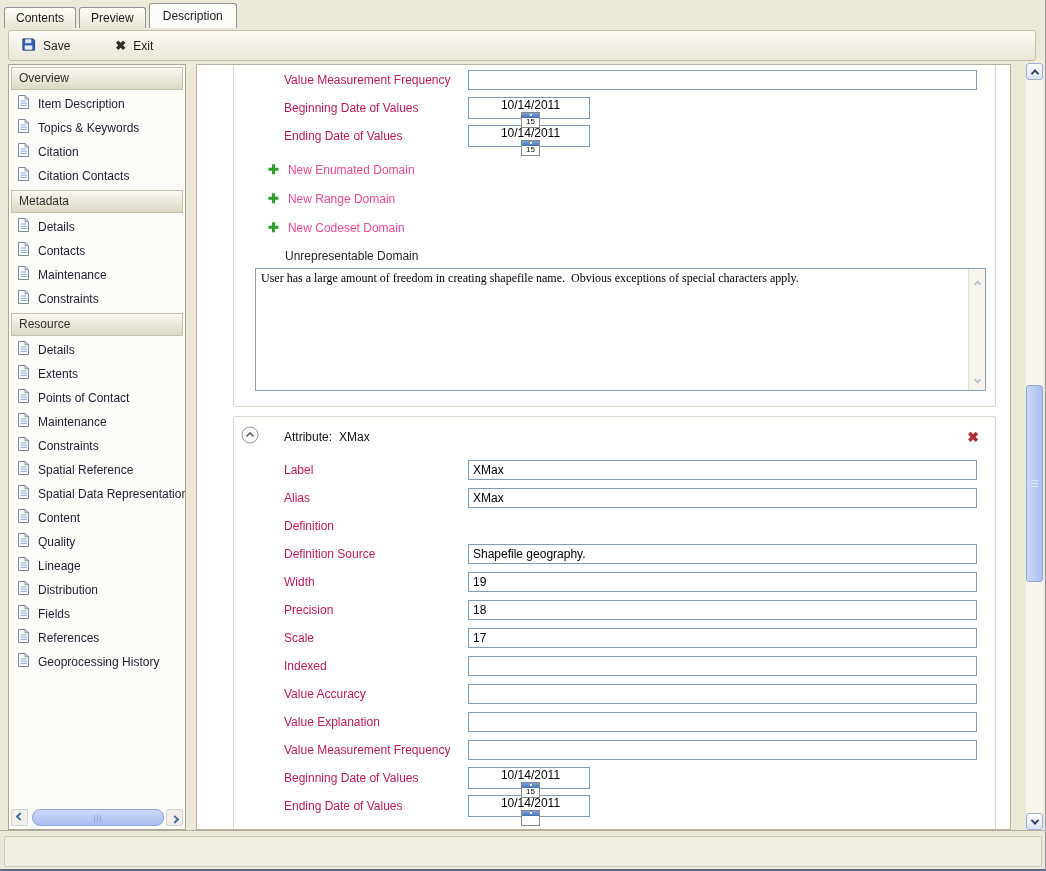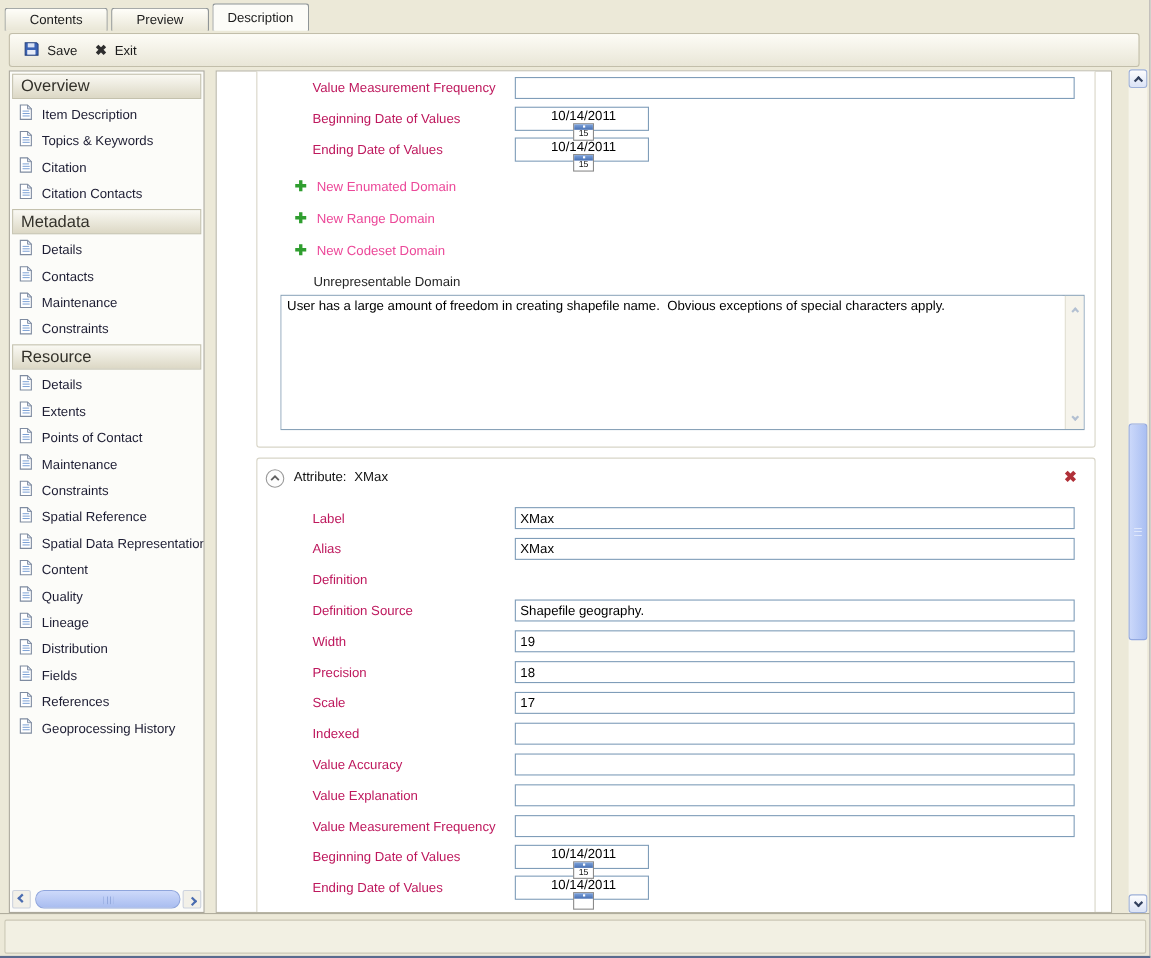--- a/index.html
+++ b/index.html
@@ -3,39 +3,39 @@
 <meta charset="utf-8">
 <style>
   * { margin:0; padding:0; box-sizing:border-box; }
   html,body { width:1046px; height:871px; }
   body { font-family:"Liberation Sans", sans-serif; background:#ece9d8; }
   #app { position:relative; width:1046px; height:871px; background:#ece9d8; overflow:hidden;
          border-right:1px solid #9a97a0; border-bottom:2px solid #5a6a8e; }
 
   
   .tabbar { position:absolute; left:4px; top:2px; height:26px; display:flex; align-items:flex-end; }
-  .tab { height:21px; line-height:20px; padding:0 22px; font-size:12px; color:#1c1c1c;
+  .tab { height:21px; line-height:20px; padding:0 11px; font-size:12px; color:#1c1c1c;
          background:linear-gradient(#fffef9,#e9e6d6); border:1px solid #8f9597; border-bottom:none;
          border-radius:3px 3px 0 0; margin-right:3px; cursor:default; }
   .tab.active { height:25px; line-height:24px; padding:0 13px; background:#fcfcf8; }
 
   
   .toolbar { position:absolute; left:8px; top:30px; width:1028px; height:31px;
              border:1px solid #c2beaa; border-radius:3px;
              background:linear-gradient(#fdfcf6,#e9e6d7);
-             display:flex; align-items:center; padding-left:12px; gap:16px; }
+             display:flex; align-items:center; padding-left:12px; gap:45px; }
   .tbtn { display:flex; align-items:center; gap:7px; font-size:12px; color:#1c1c1c; cursor:default; }
   .x-glyph { font-size:13px; font-weight:bold; color:#2e2e2e; line-height:14px; }
 
   
   .sidebar { position:absolute; left:8px; top:64px; width:178px; height:766px;
              background:#fcfcf9; border:1px solid #aaa79a; overflow:hidden; }
   .sb-header { margin:2px 2px 0 2px; height:23px; line-height:21px; padding-left:7px;
                background:linear-gradient(#faf9f3,#dcd8c5); border:1px solid #c4c1ad;
-               font-size:15px; color:#33312a; }
+               font-size:12px; color:#33312a; }
   .sb-header + .sb-item { margin-top:2px; }
   .sb-item { display:flex; align-items:center; gap:8px; height:24px; padding-left:8px;
              white-space:nowrap; cursor:default; }
   .sb-label { font-size:12px; color:#1d1d33; }
   .hscroll { position:absolute; left:2px; right:2px; bottom:3px; height:17px; }
   .hs-btn { position:absolute; top:0; width:17px; height:17px; background:#f2f0e8;
             border:1px solid #ccd2de; border-radius:2px; display:flex; align-items:center; justify-content:center; }
   .hs-left { left:0; } .hs-right { right:0; }
   .hs-thumb { position:absolute; left:21px; top:0; width:132px; height:17px;
               background:linear-gradient(#cdd9fa,#a9bdf0); border:1px solid #8fa5dc; border-radius:8px; }
@@ -67,26 +67,26 @@
 
   .addlink { display:flex; align-items:center; gap:9px; height:16px; margin:13px 0 13px 34px; cursor:default; }
   #domain-addlinks { margin-top:16px; }
   .plus { color:#2f9e2f; font-size:13px; font-weight:bold; line-height:16px; }
   .addlabel { font-size:12px; color:#ec4899; }
 
   .unrep-label { margin:8px 0 4px 51px; font-size:12px; color:#262626; height:15px; }
   .tawrap { position:relative; margin-left:21px; width:731px; height:123px;
             border:1px solid #89a2b8; background:#fff; }
   .tawrap textarea { display:block; width:calc(100% - 19px); height:100%; border:none; resize:none;
-            outline:none; overflow:hidden; font-family:Liberation Sans, sans-serif; font-size:12px; padding:2px 5px; color:#000; }
+            outline:none; overflow:hidden; font-family:Liberation Serif, serif; font-size:12px; padding:2px 5px; color:#000; }
   .ta-scroll { position:absolute; top:0; bottom:0; right:0; width:17px; background:#f6f4ec;
                border-left:1px solid #e3e0d4; display:flex; flex-direction:column;
                justify-content:space-between; align-items:center; padding:2px 0; }
 
-  .attr-header { display:flex; align-items:flex-start; gap:8px; padding:9px 16px 0 7px; }
+  .attr-header { display:flex; align-items:center; gap:25px; padding:9px 16px 0 7px; }
   .attr-title { font-size:12px; color:#111; }
   .attr-title .pfx { margin-right:7px; }
   .spacer { flex:1; }
   .delete-btn { color:#b03038; font-weight:bold; font-size:14px; line-height:14px; cursor:default; }
 
   
   .chev { display:inline-block; width:6px; height:6px; border-left:2px solid #33415e; border-top:2px solid #33415e; }
   .chev.up    { transform:rotate(45deg) translate(1px,1px); }
   .chev.down  { transform:rotate(225deg) translate(1px,1px); }
   .chev.left  { transform:rotate(-45deg) translate(1px,-1px); border-color:#4a6cb0; }

